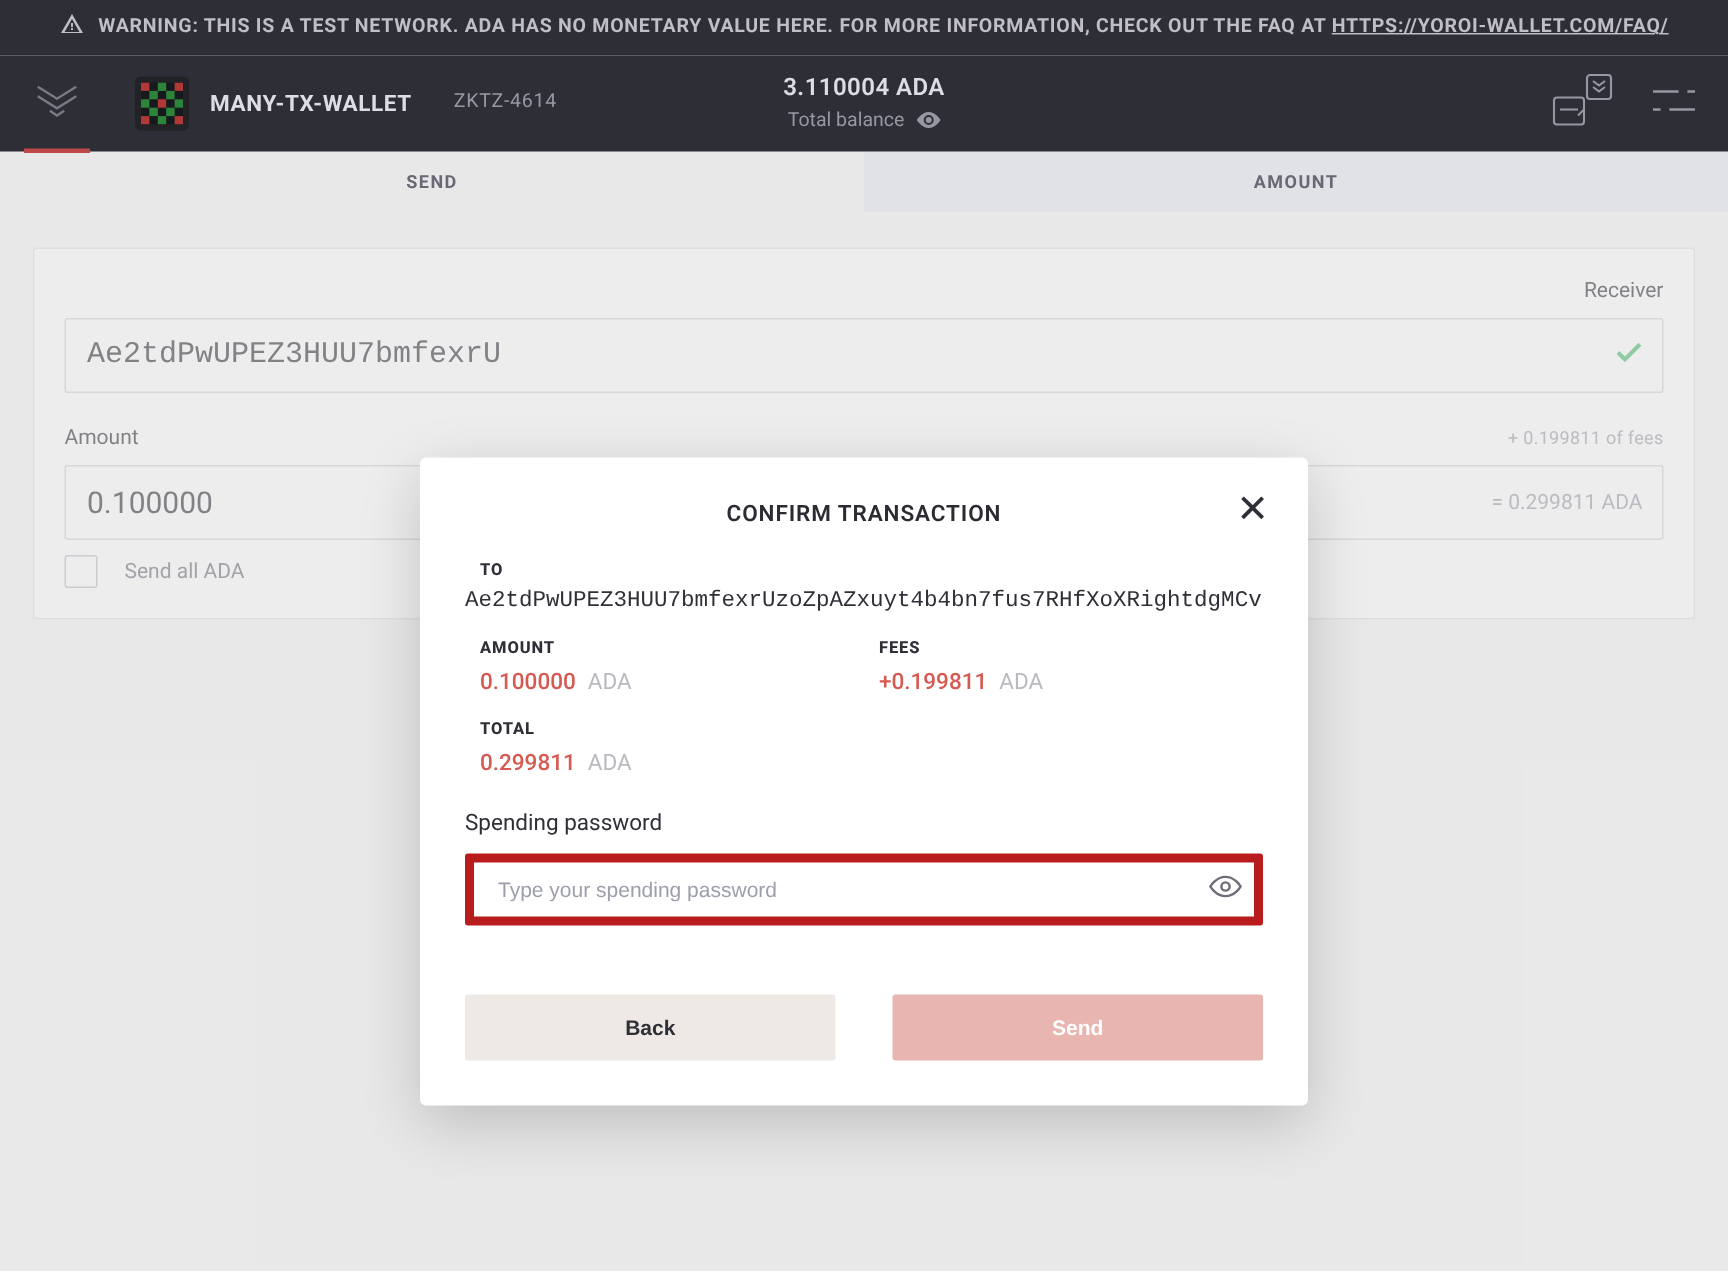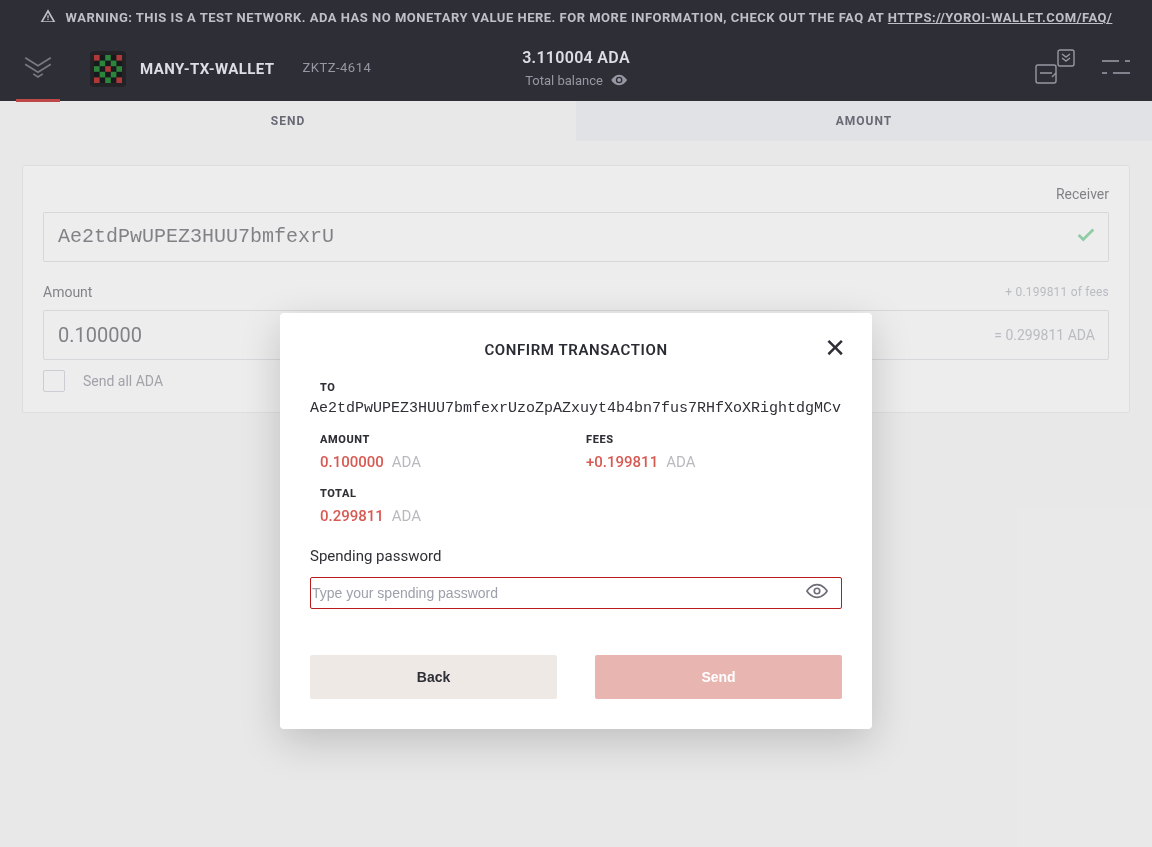--- a/index.html
+++ b/index.html
@@ -243,24 +243,24 @@
     font-size: 15px;
     color: #2f2f37;
     margin-top: 22px;
   }
   .password-wrap {
     position: relative;
     margin-top: 12px;
   }
   .password-input {
     width: 100%;
-    height: 32px;
-    border: 1px solid #b91c1c;
+    height: 48px;
+    border: 6px solid #b91c1c;
     border-radius: 2px;
-    padding: 0 48px 0 1px;
+    padding: 0 48px 0 16px;
     font-size: 14px;
     color: #2f2f37;
   }
   .password-input::placeholder { color: #9da0aa; }
   .password-eye {
     position: absolute;
     right: 14px;
     top: 50%;
     transform: translateY(-50%);
     color: #6e6e7a;

